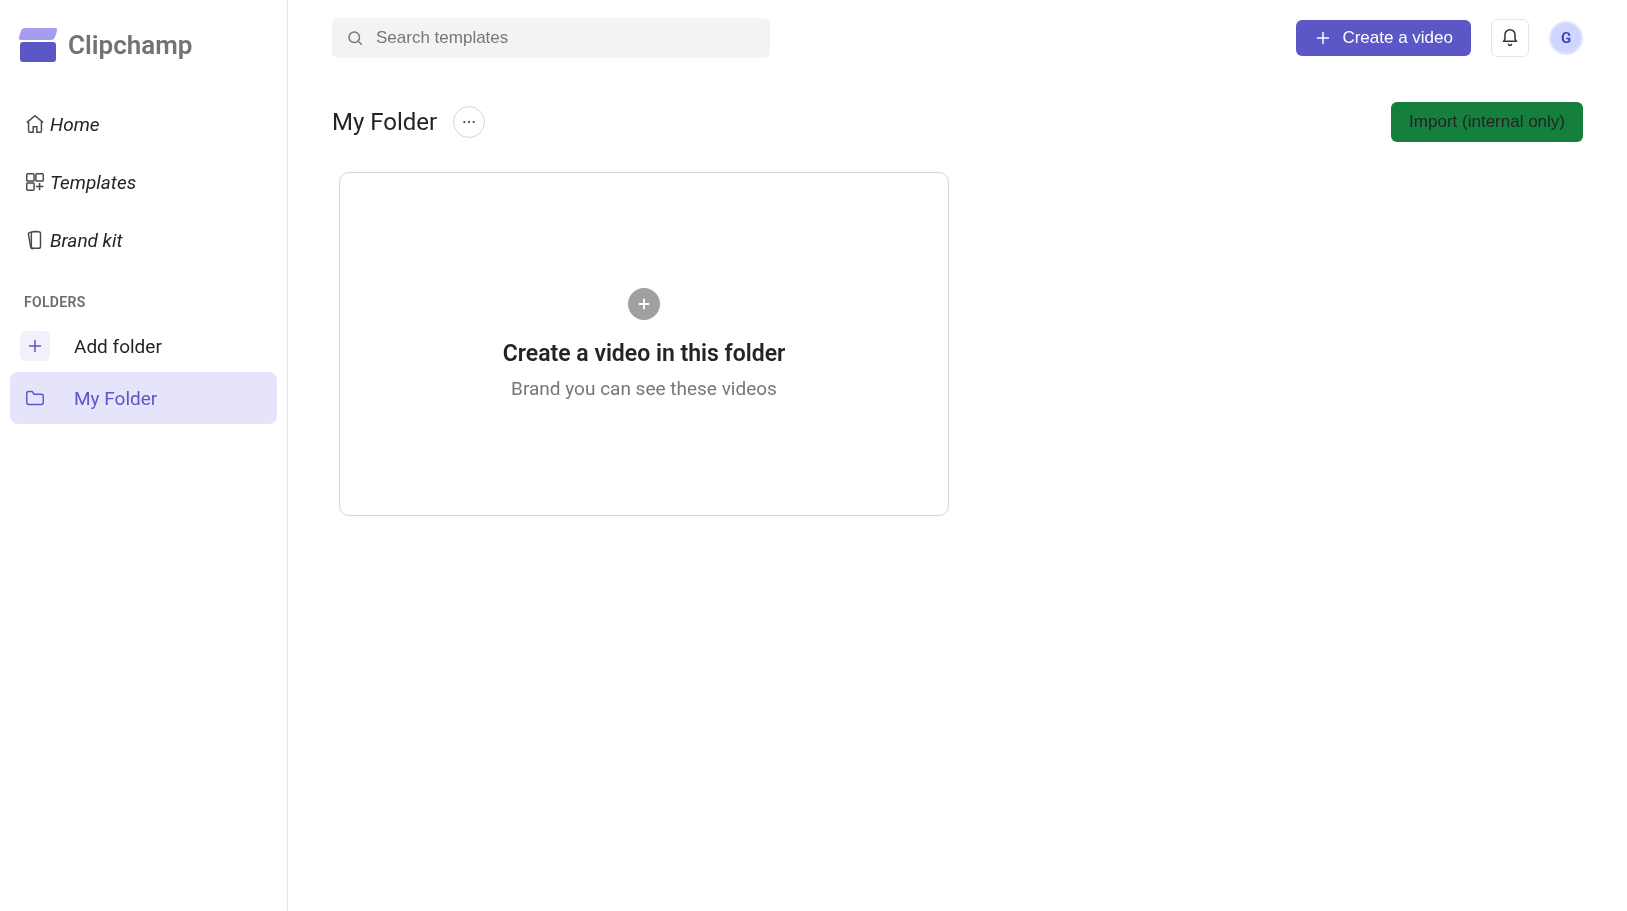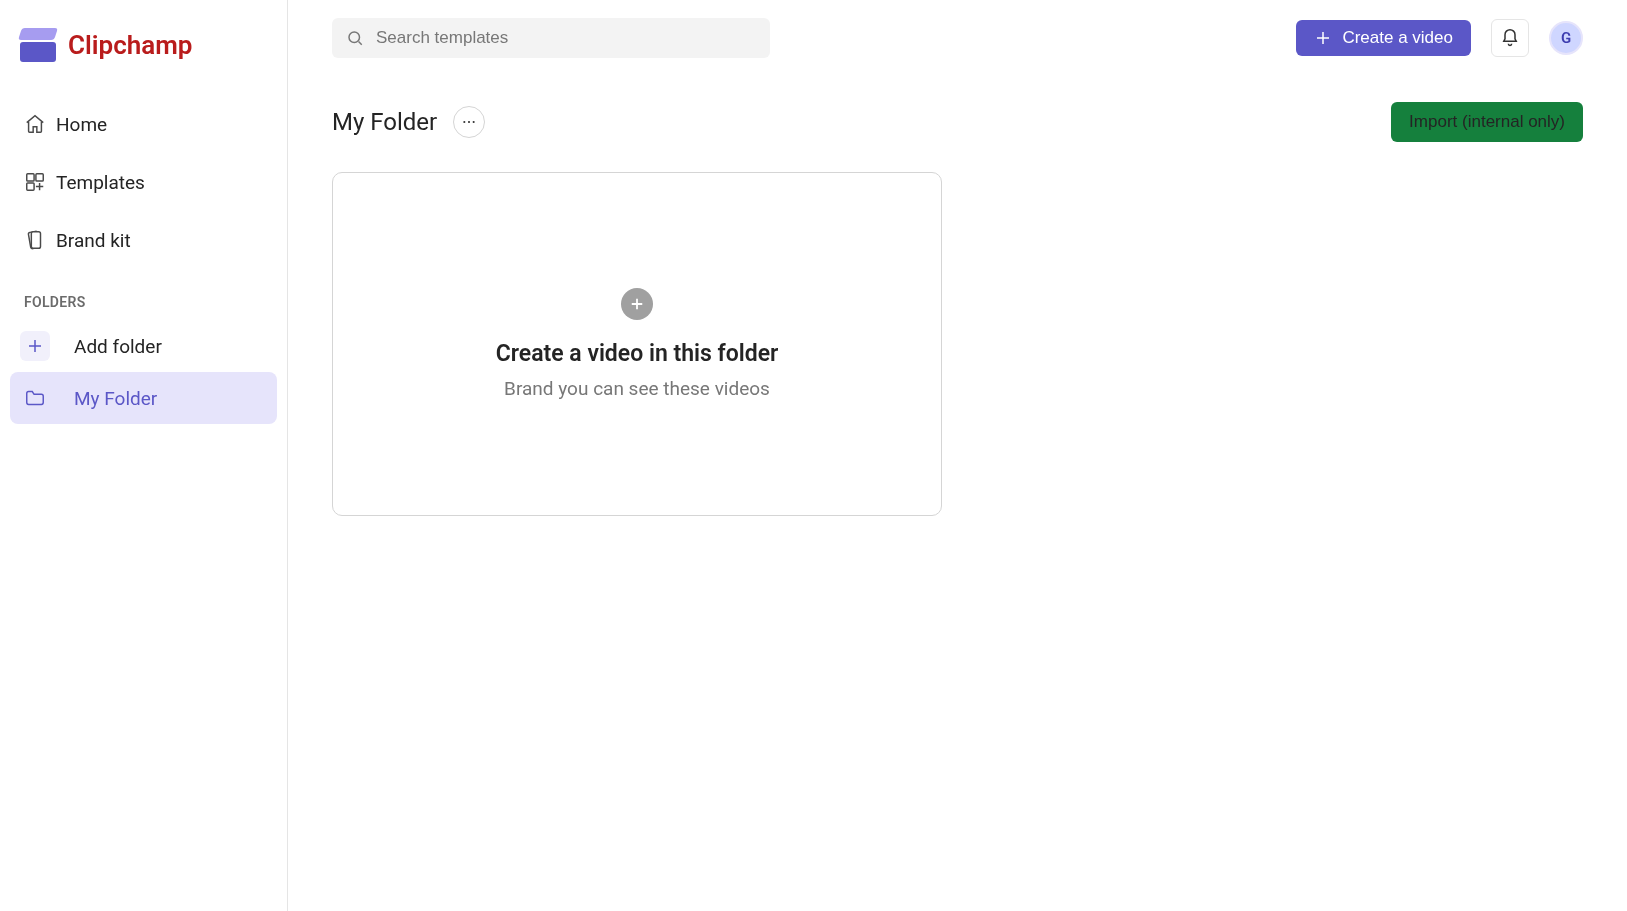--- a/index.html
+++ b/index.html
@@ -46,38 +46,39 @@
   .logo-mark .slab2 {
     position: absolute;
     left: 0; top: 14px;
     width: 36px; height: 20px;
     background: #5b57c7;
     border-radius: 3px;
   }
   .logo-text {
     font-size: 26px;
     font-weight: 600;
-    color: #b91c1c;
+    color: #737373;
   }
   .nav {
     display: flex;
     flex-direction: column;
     gap: 6px;
     margin-top: 8px;
   }
   .nav-item {
     display: flex;
     align-items: center;
-    gap: 10px;
+    gap: 4px;
     height: 52px;
     padding: 0 14px;
     border-radius: 8px;
     cursor: pointer;
     font-size: 19px;
     color: #242424;
+    font-style: italic;
   }
   .nav-icon {
     width: 22px;
     height: 22px;
     display: flex;
     align-items: center;
     justify-content: center;
     color: #4a4a4a;
   }
   .section-label {
@@ -233,20 +234,21 @@
     width: 610px;
     height: 344px;
     border: 1px solid #d5d5d5;
     border-radius: 10px;
     display: flex;
     flex-direction: column;
     align-items: center;
     justify-content: center;
     gap: 10px;
     cursor: pointer;
+    margin-left: 7px;
   }
   .card-plus {
     width: 32px;
     height: 32px;
     border-radius: 50%;
     background: #a0a0a0;
     color: #fff;
     display: flex;
     align-items: center;
     justify-content: center;

